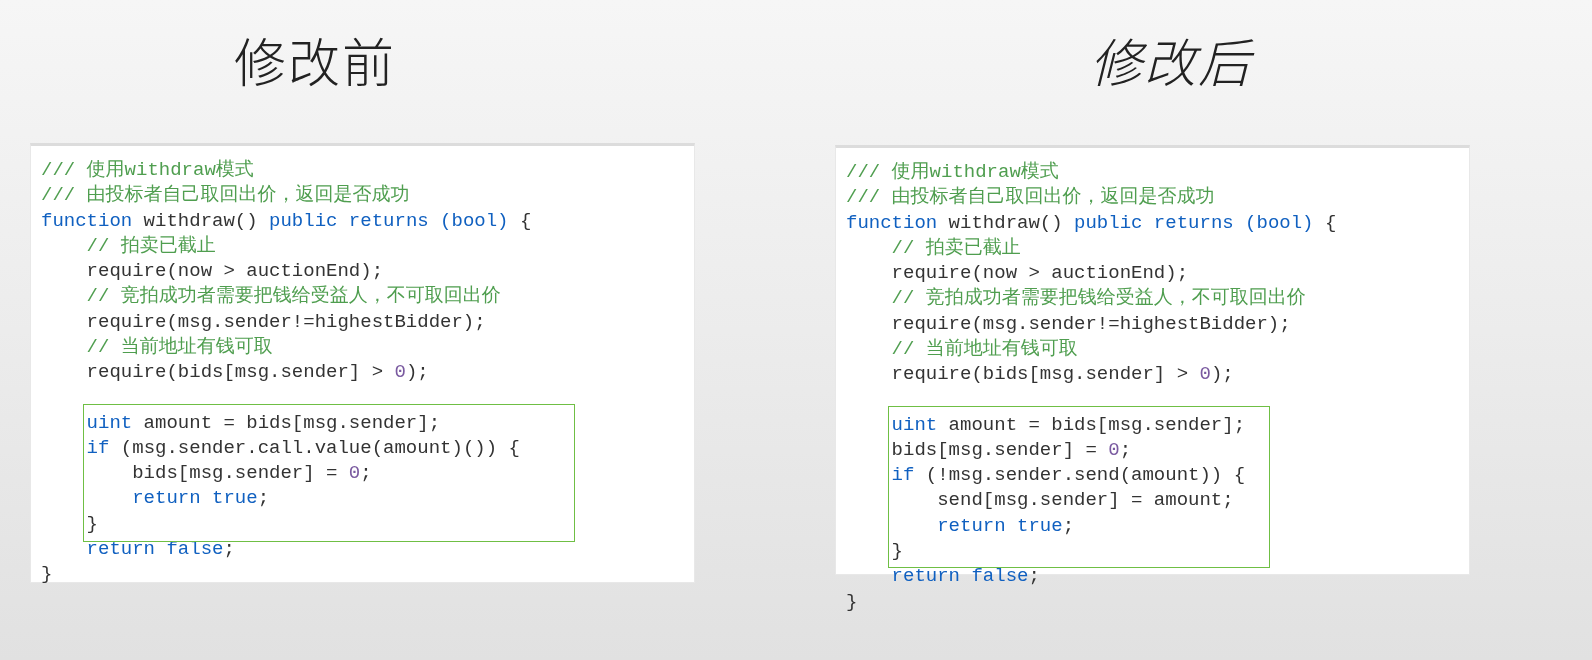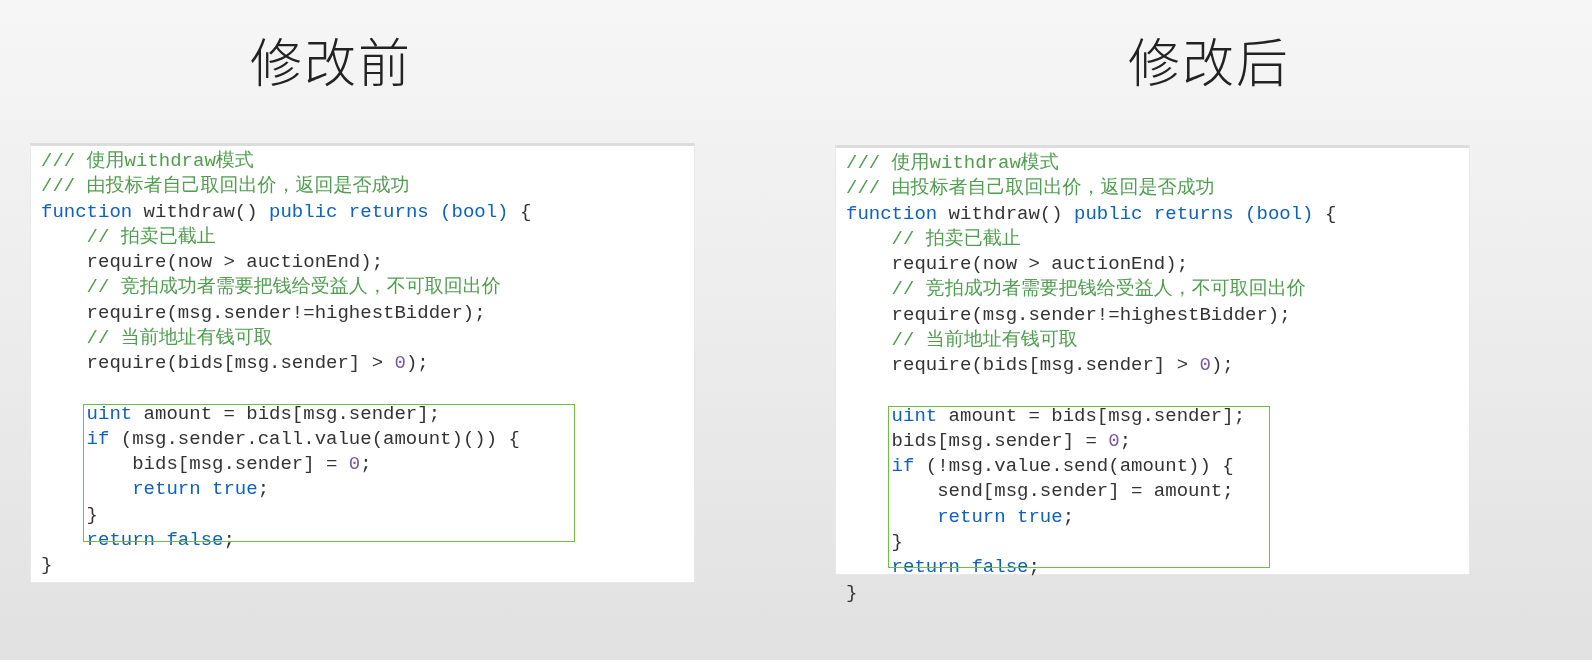--- a/index.html
+++ b/index.html
@@ -16,36 +16,36 @@
     width: 100%;
     height: 100%;
   }
   .heading {
     position: absolute;
     font-size: 52px;
     font-weight: 300;
     color: #222;
     letter-spacing: 2px;
   }
-  .heading-left { top: 22px; left: 250px; }
-  .heading-right { top: 22px; left: 1128px; }
+  .heading-left { top: 22px; left: 234px; }
+  .heading-right { top: 22px; left: 1090px; font-style: italic; }
   .code-panel {
     position: absolute;
     background: #fff;
     border-top: 3px solid #dcdcdc;
     border-left: 1px solid #e8e8e8;
     border-right: 1px solid #e8e8e8;
     border-bottom: 1px solid #e8e8e8;
     box-sizing: border-box;
   }
   .panel-left { top: 143px; left: 30px; width: 665px; height: 440px; }
   .panel-right { top: 145px; left: 835px; width: 635px; height: 430px; }
   pre {
     margin: 0;
-    padding: 3px 10px 10px 10px;
+    padding: 12px 10px 10px 10px;
     font-family: Consolas, "Courier New", monospace;
     font-size: 19px;
     line-height: 1.33;
     color: #333;
   }
   .kw   { color: #1060c0; }   
   .grn  { color: #4f9e4f; }   
   .num  { color: #7a5aa0; }
   .highlight-box {
     position: absolute;
@@ -89,21 +89,21 @@
 <span class="kw">function</span><span> withdraw() </span><span class="kw">public</span><span class="kw"> returns </span><span class="kw">(bool)</span><span> {</span>
 <span class="grn">    // 拍卖已截止</span>
 <span>    require(now &gt; auctionEnd);</span>
 <span class="grn">    // 竞拍成功者需要把钱给受益人，不可取回出价</span>
 <span>    require(msg.sender!=highestBidder);</span>
 <span class="grn">    // 当前地址有钱可取</span>
 <span>    require(bids[msg.sender] &gt; </span><span class="num">0</span><span>);</span>
 <span></span>
 <span class="kw">    uint</span><span> amount = bids[msg.sender];</span>
 <span>    bids[msg.sender] = </span><span class="num">0</span><span>;</span>
-<span class="kw">    if</span><span> (!msg.value.send(amount)) {</span>
+<span class="kw">    if</span><span> (!msg.sender.send(amount)) {</span>
 <span>        send[msg.sender] = amount;</span>
 <span class="kw">        return </span><span class="kw">true</span><span>;</span>
 <span>    }</span>
 <span class="kw">    return </span><span class="kw">false</span><span>;</span>
 <span>}</span></pre>
     <div class="highlight-box" style="top:258px; left:52px; width:380px; height:160px;"></div>
   </div>
 
 </div>
 

